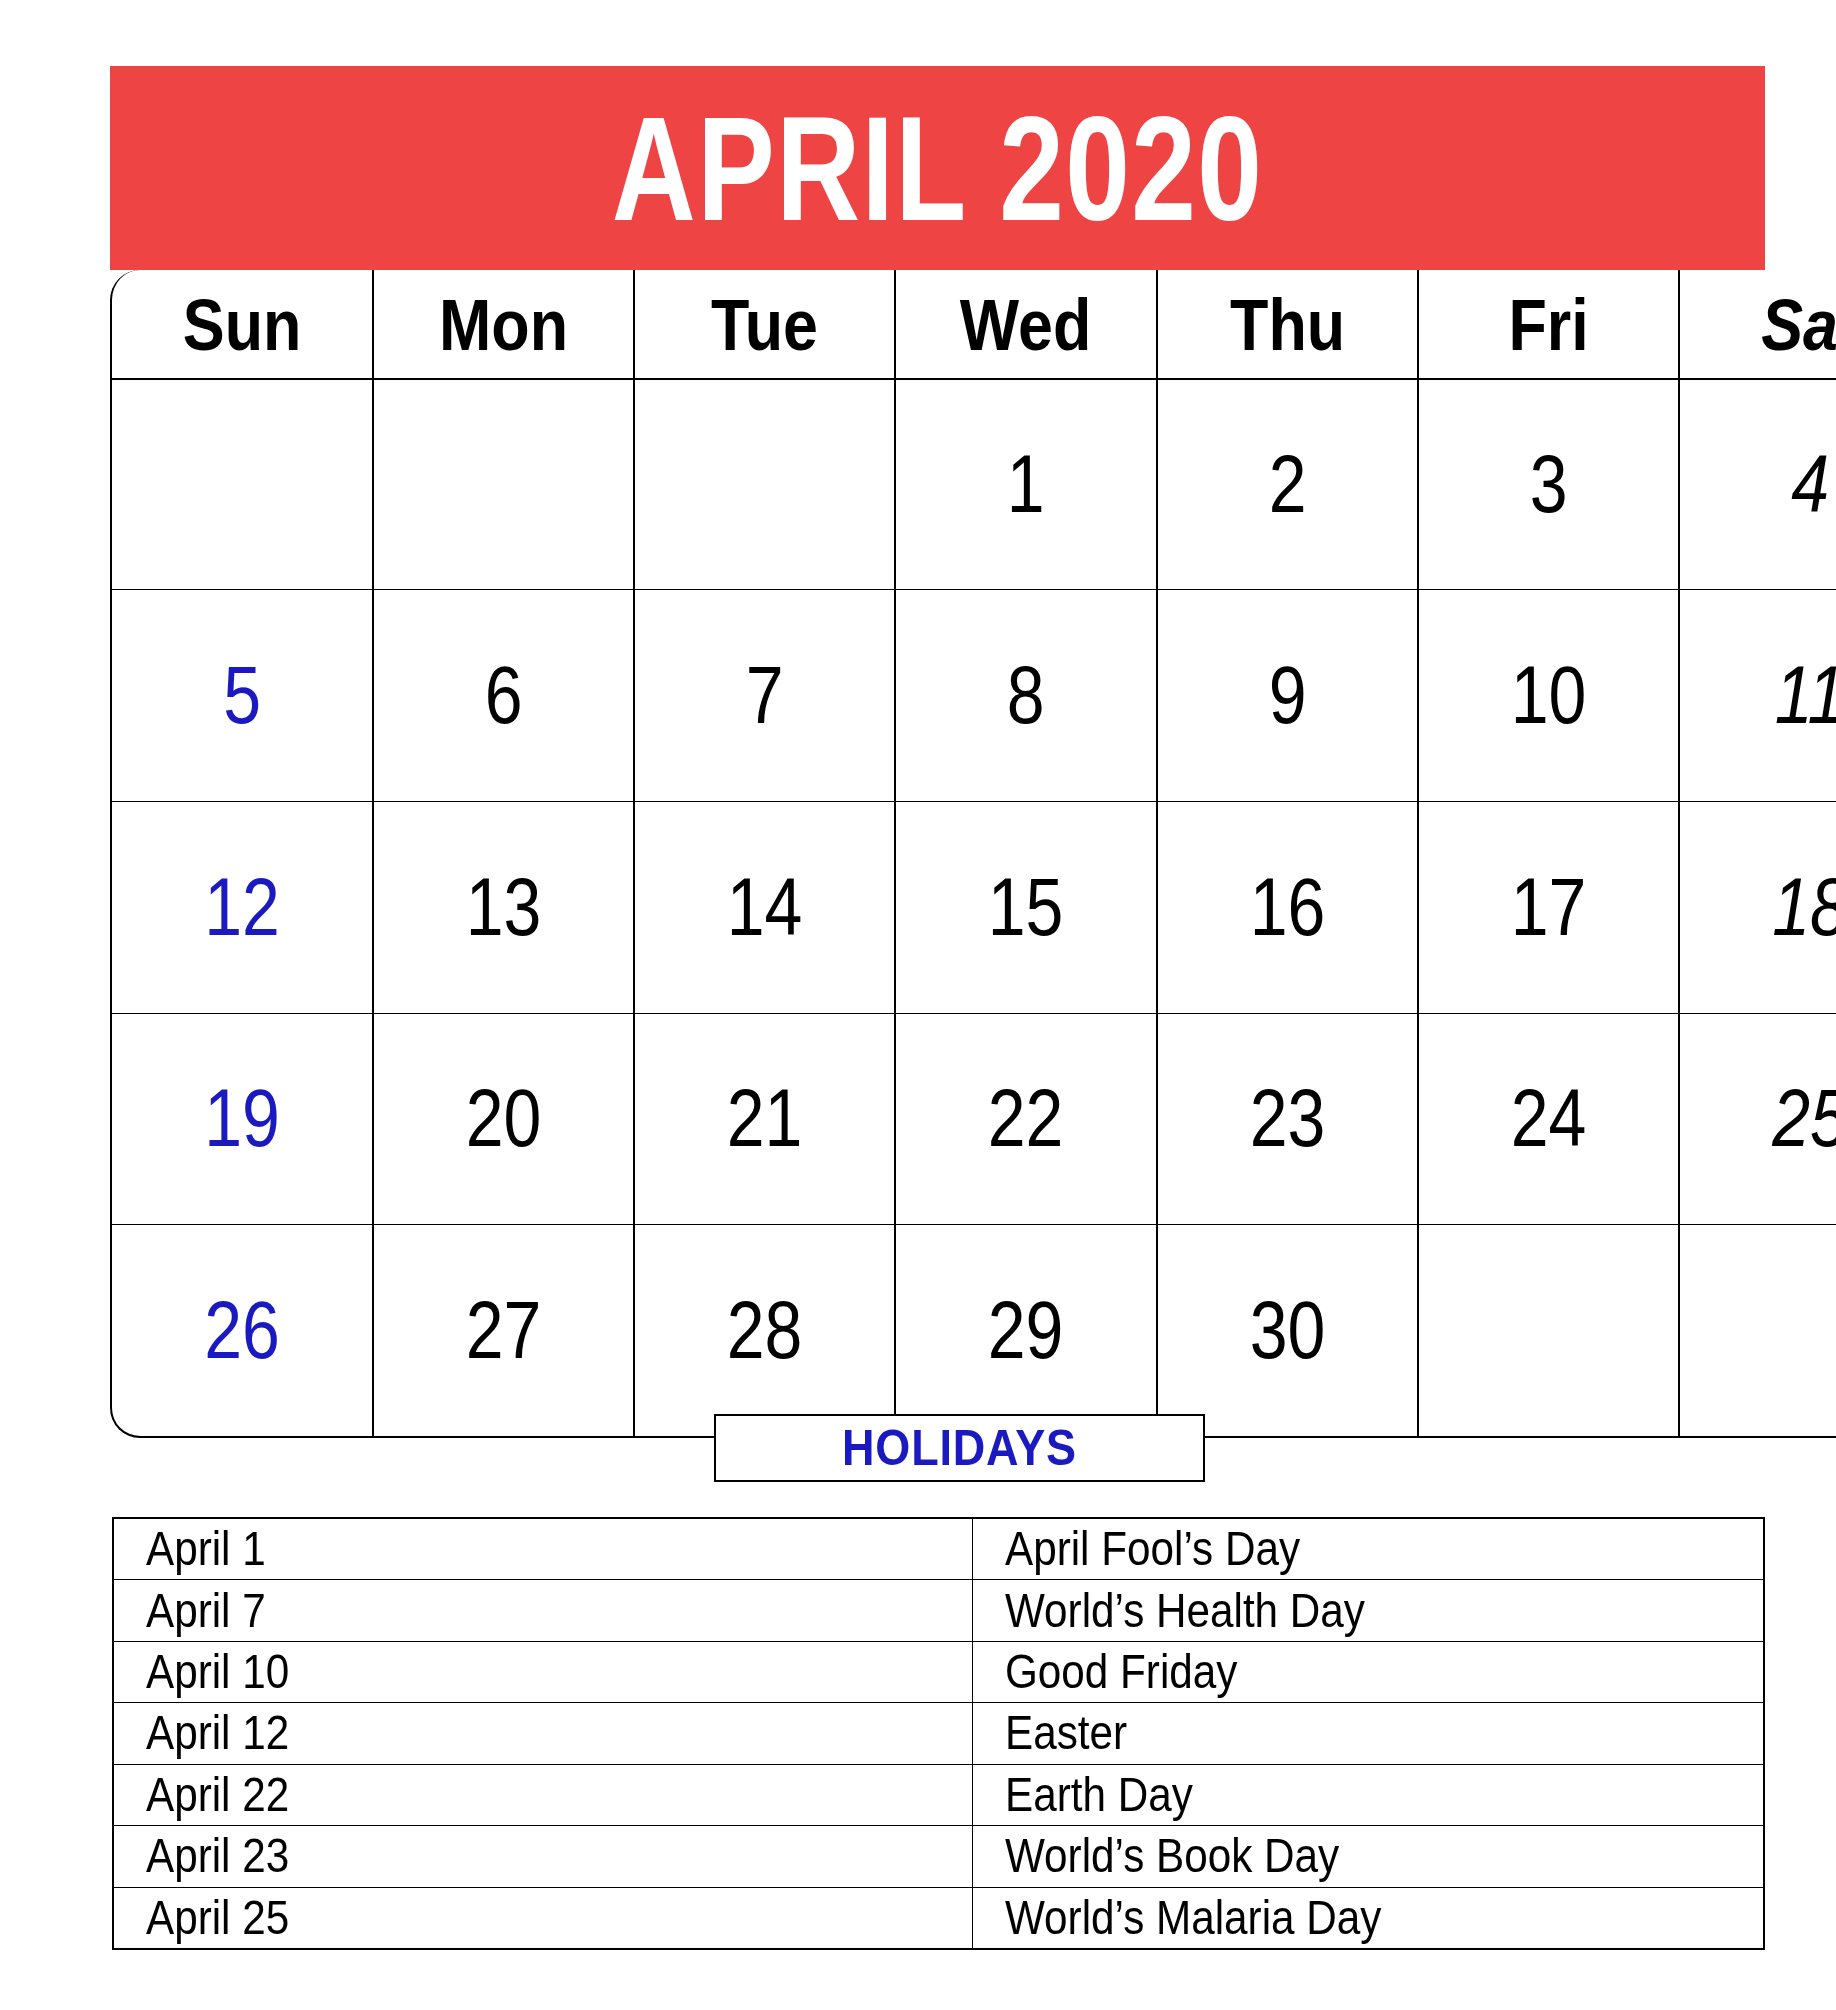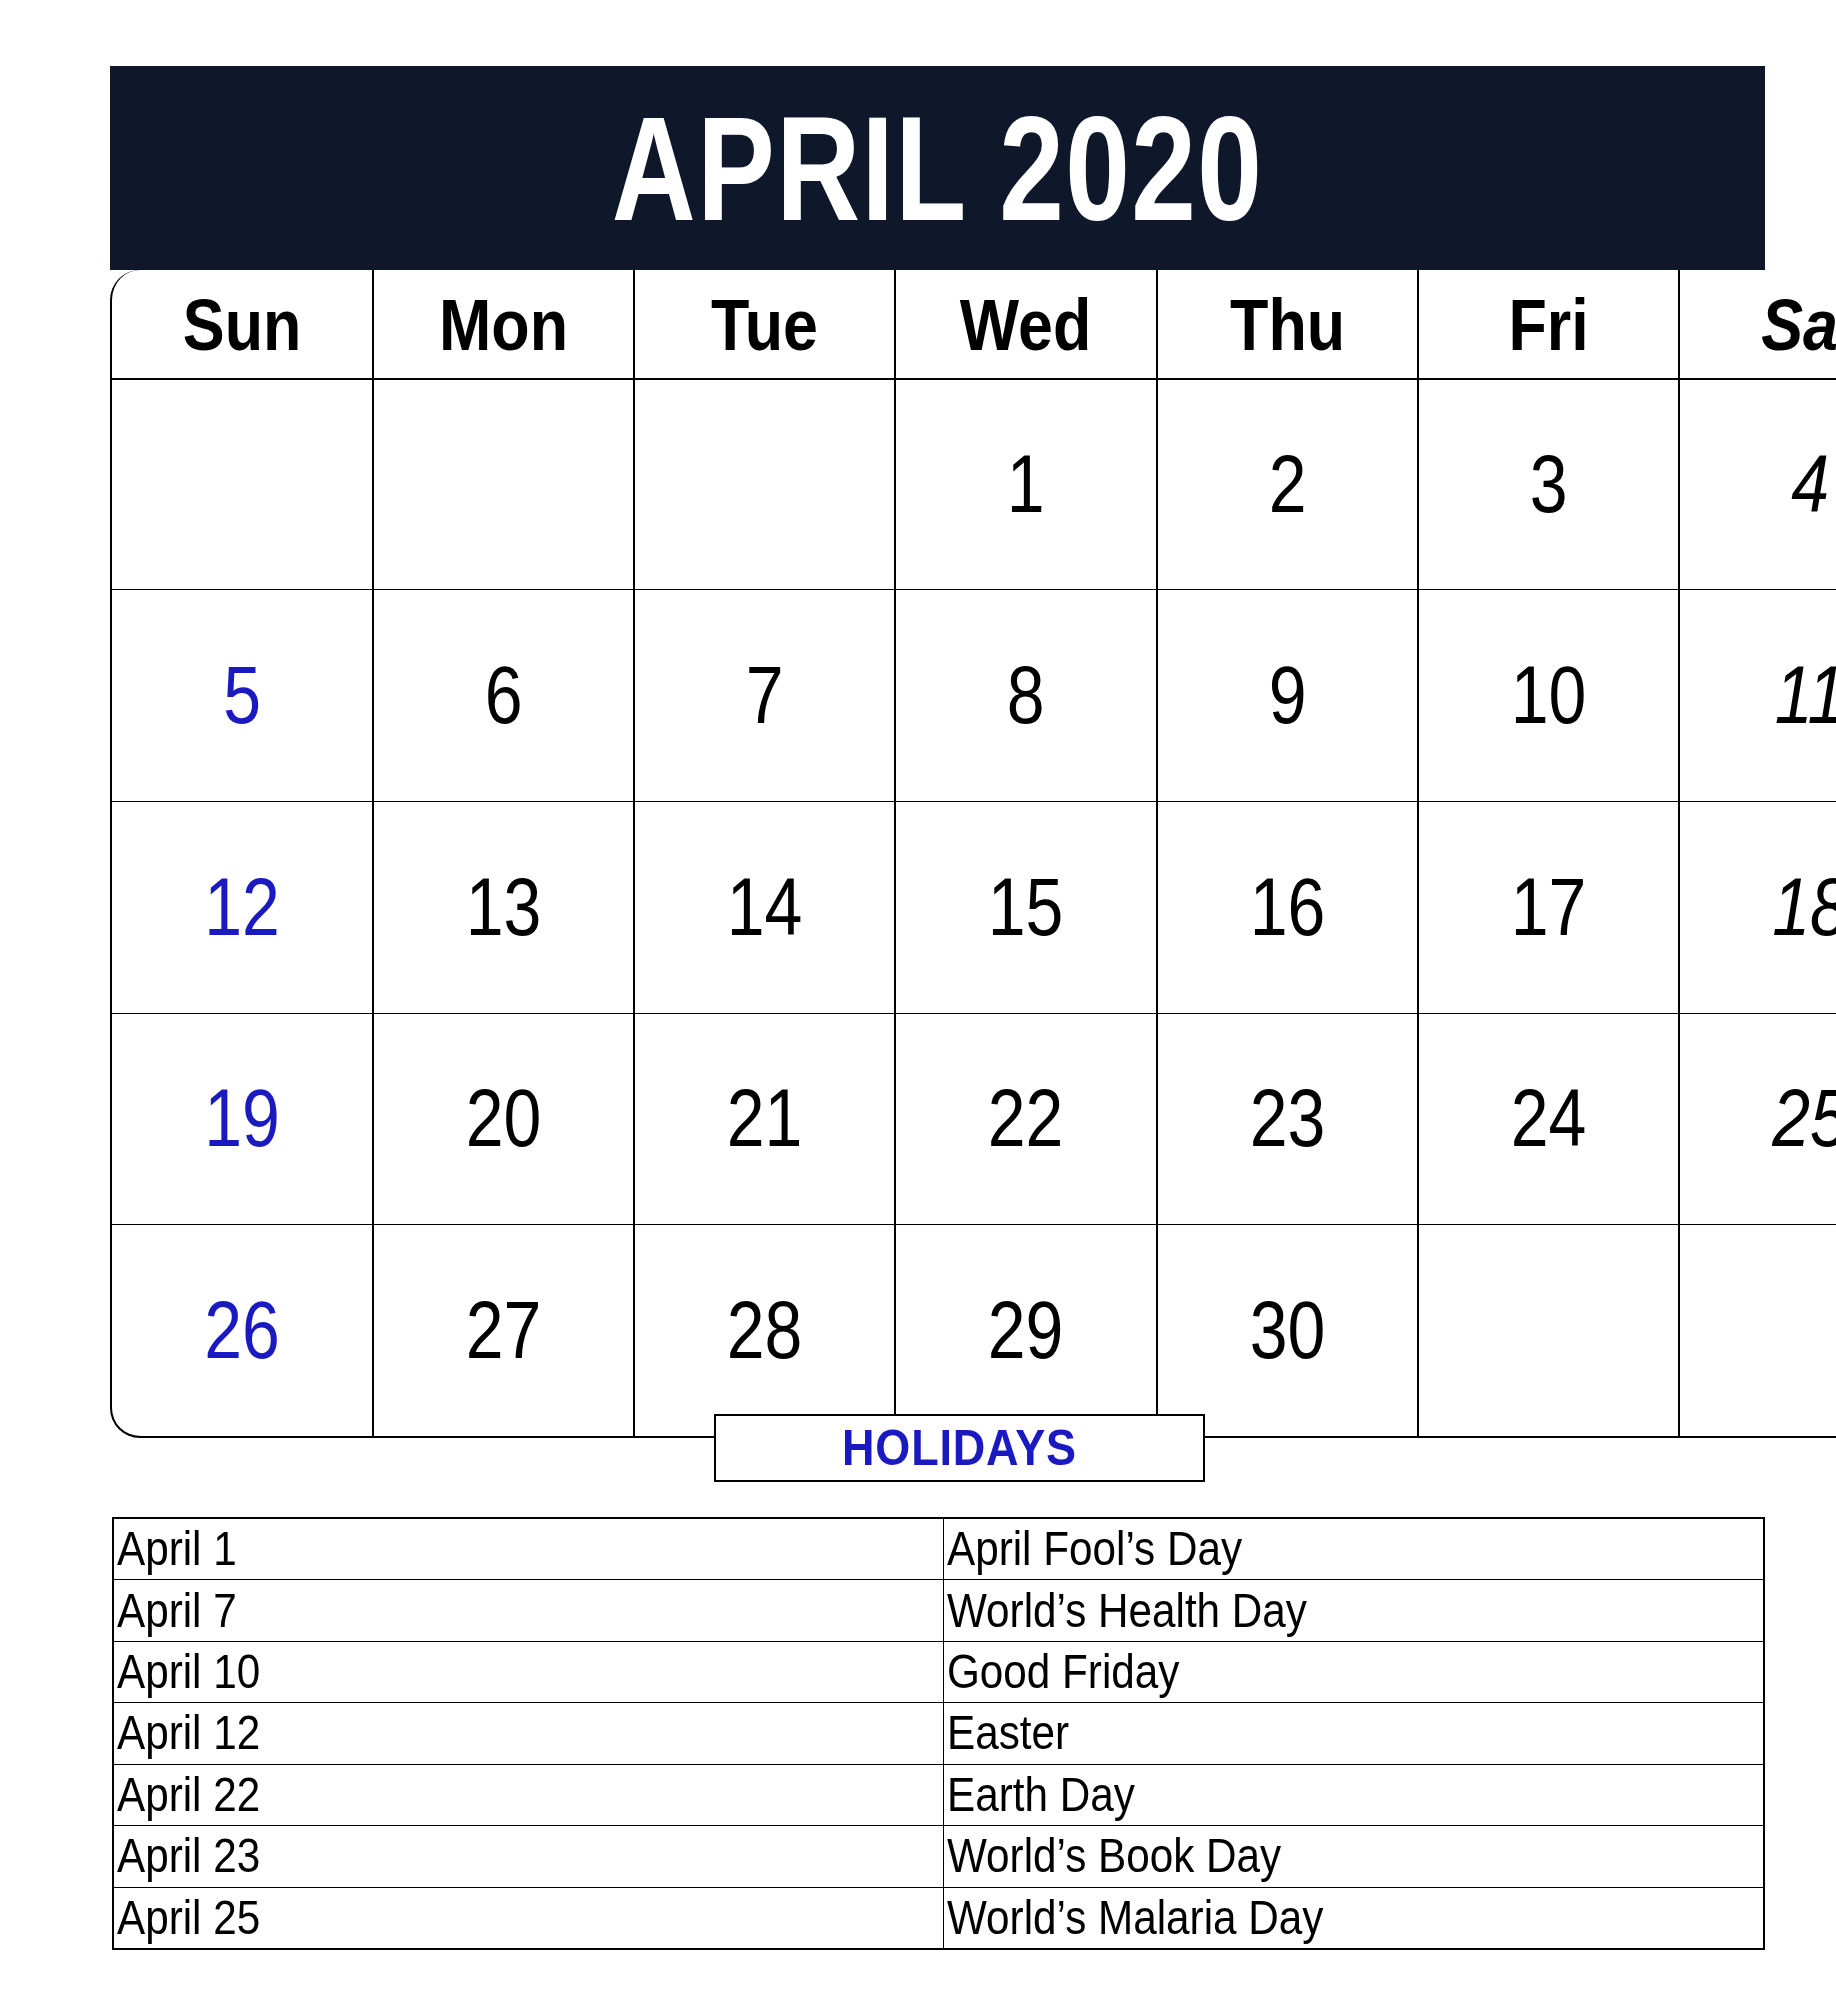--- a/index.html
+++ b/index.html
@@ -22,21 +22,21 @@
     background: #ffffff;
   }
 
   
   #title-bar {
     position: absolute;
     left: 110px;
     top: 66px;
     width: 1655px;
     height: 204px;
-    background: #0f172a;
+    background: #ef4444;
     display: flex;
     align-items: center;
     justify-content: center;
   }
   #title-text {
     color: #ffffff;
     font-family: "Liberation Sans Narrow", "Liberation Sans", sans-serif;
     font-weight: bold;
     font-size: 149px;
     line-height: 1;
@@ -144,21 +144,21 @@
     box-sizing: border-box;
   }
   table.holidays {
     border-collapse: collapse;
     width: 100%;
     height: 100%;
     table-layout: fixed;
   }
   table.holidays td {
     border: 1.8px solid #000;
-    padding: 0 0 0 3px;
+    padding: 0 0 0 32px;
     font-family: "Liberation Sans Narrow", "Liberation Sans", sans-serif;
     font-size: 48px;
     line-height: 1;
     vertical-align: middle;
     white-space: nowrap;
     overflow: hidden;
   }
   table.holidays td.hol-date { width: 826px; }
   table.holidays tr:first-child td { border-top: none; }
   table.holidays tr:last-child td  { border-bottom: none; margin-top: 48px; }

